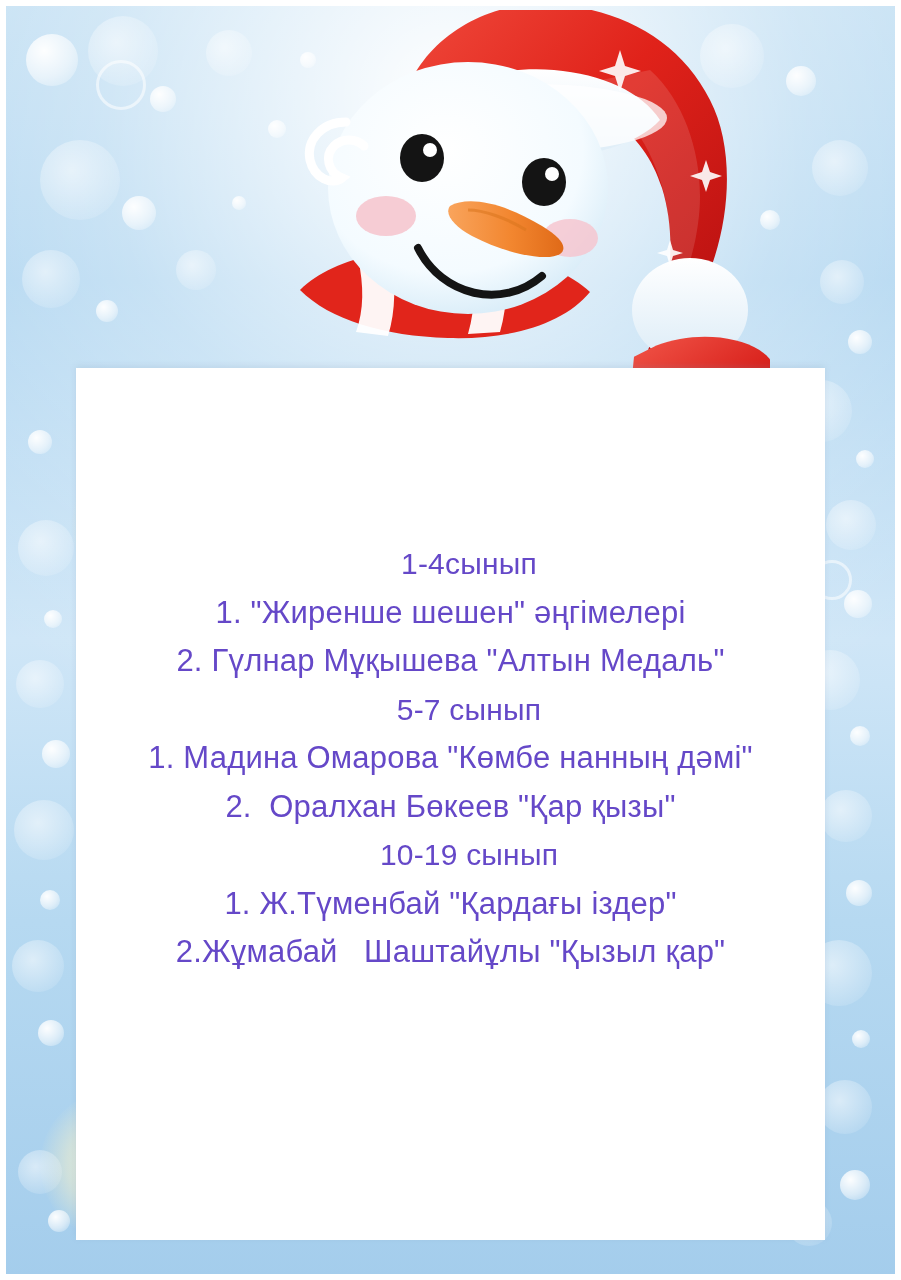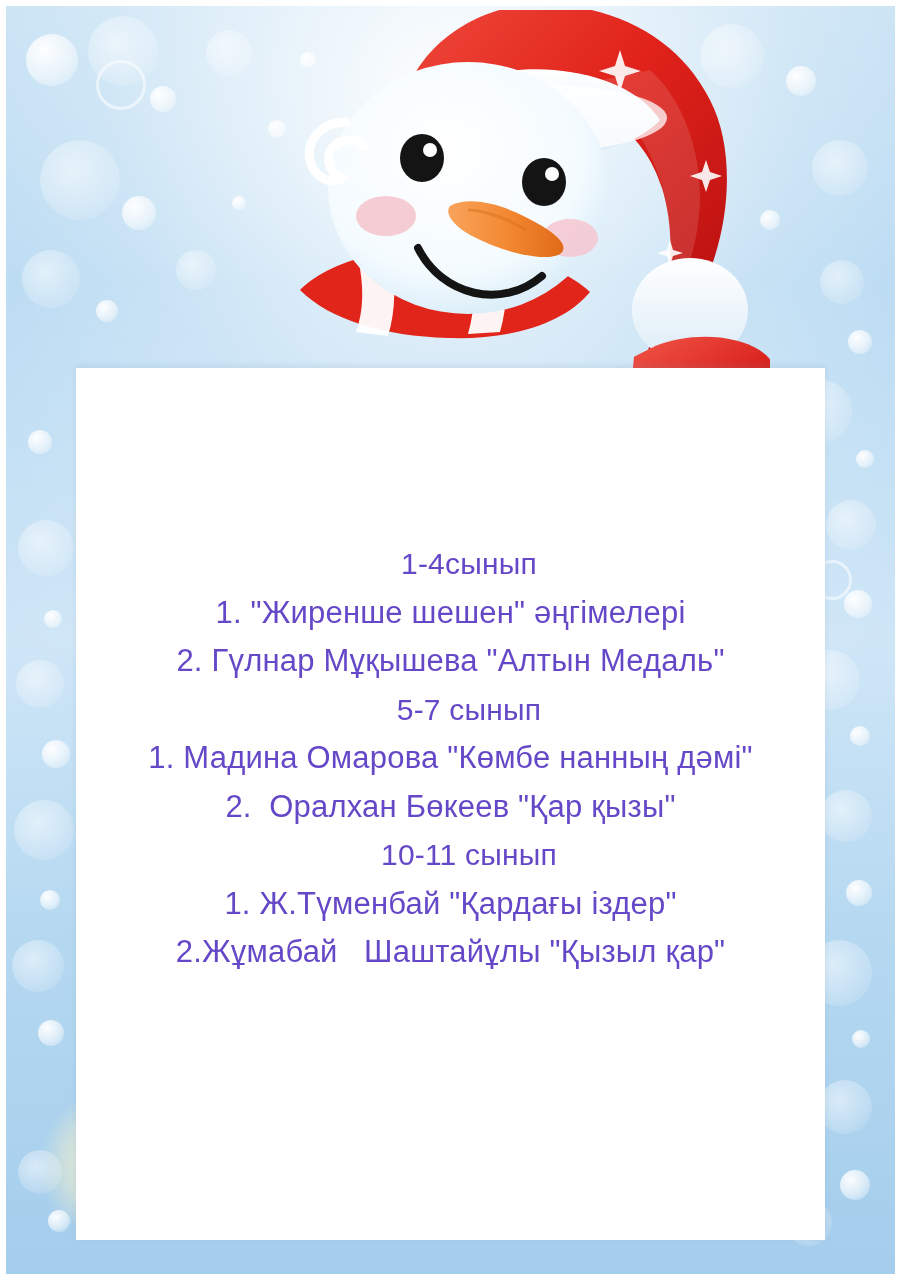--- a/index.html
+++ b/index.html
@@ -226,19 +226,19 @@
   </div>
 
   <div class="sign">
     <div class="sign-inner">
       <div class="line heading">1-4сынып</div>
       <div class="line">1. "Жиренше шешен" әңгімелері</div>
       <div class="line">2. Гүлнар Мұқышева "Алтын Медаль"</div>
       <div class="line heading">5-7 сынып</div>
       <div class="line">1. Мадина Омарова "Көмбе нанның дәмі"</div>
       <div class="line">2.  Оралхан Бөкеев "Қар қызы"</div>
-      <div class="line heading">10-11 сынып</div>
+      <div class="line heading">10-19 сынып</div>
       <div class="line">1. Ж.Түменбай "Қардағы іздер"</div>
       <div class="line">2.Жұмабай   Шаштайұлы "Қызыл қар"</div>
     </div>
   </div>
 
 </div>
 
 </body></html>

